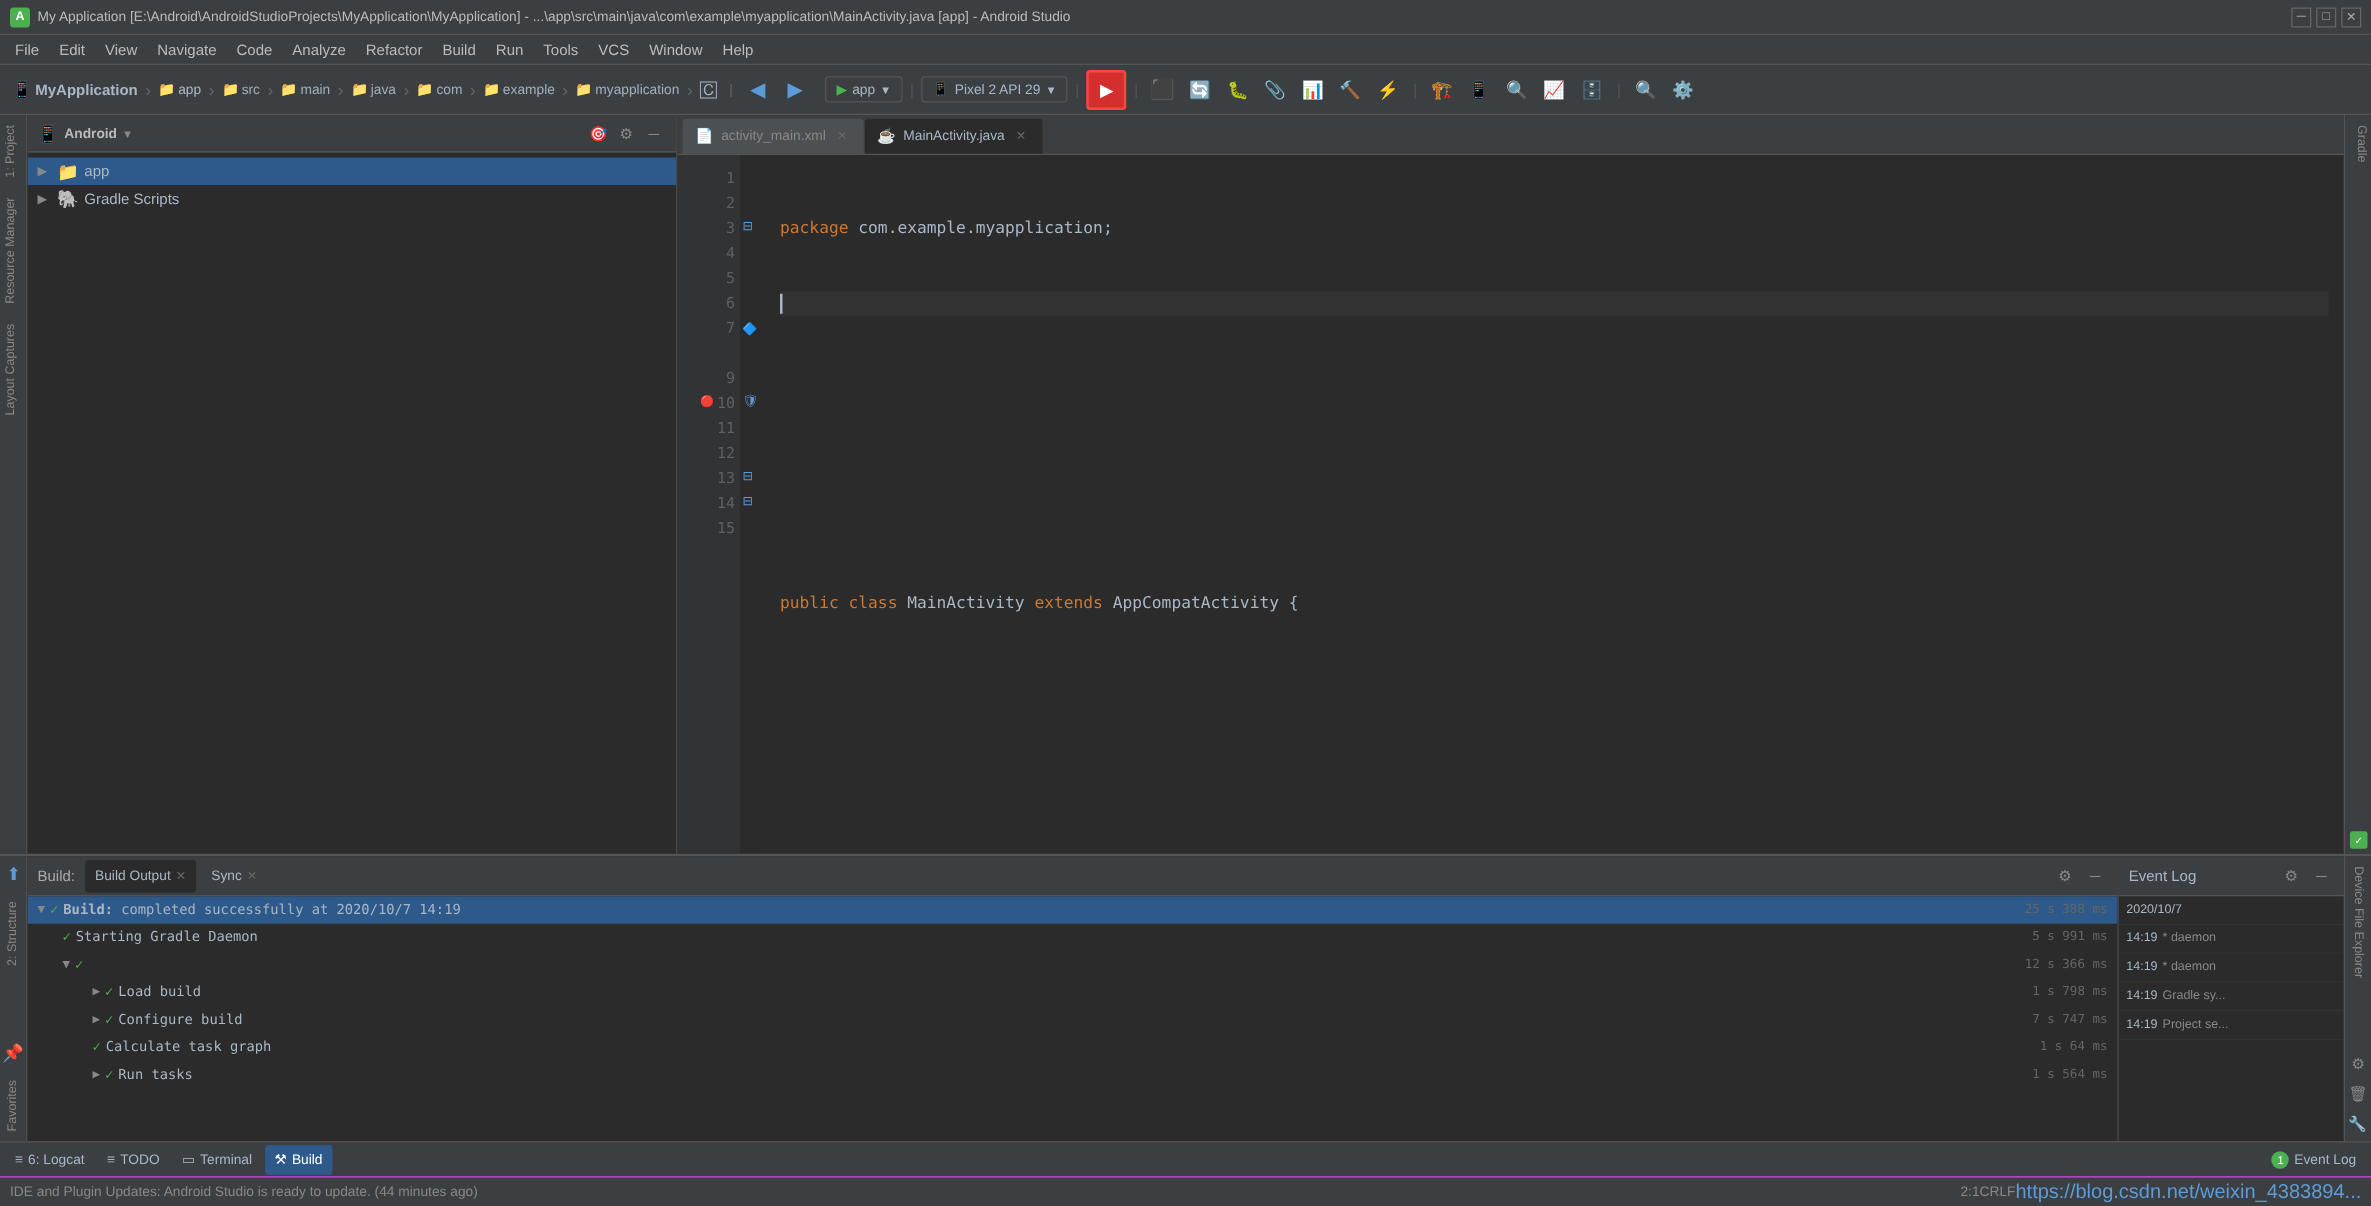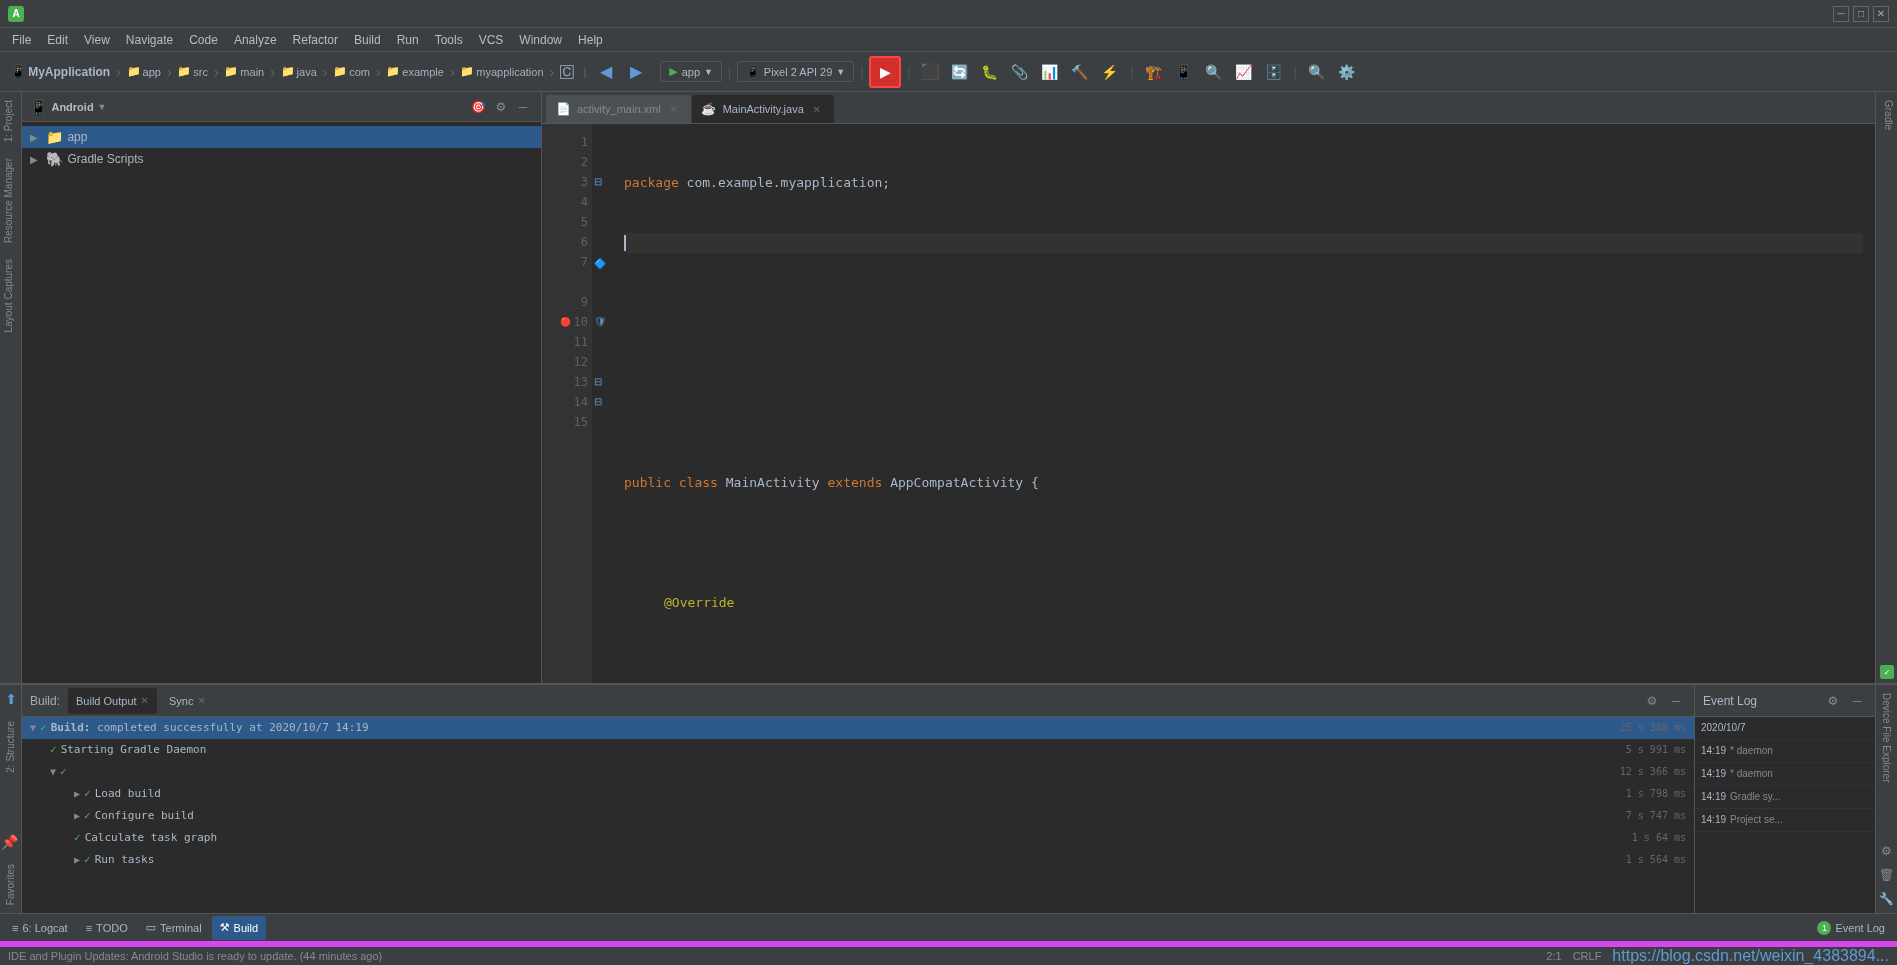--- a/index.html
+++ b/index.html
@@ -400,23 +400,23 @@
       align-items: center;
     }
 
     
     .status-bar {
       background: #3c3f41;
       height: 24px;
       display: flex;
       align-items: center;
       padding: 0 8px;
-      border-top: 6px solid #d946ef;
-      flex-shrink: 0;
-      gap: 11px;
+      border-top: 1px solid #d946ef;
+      flex-shrink: 0;
+      gap: 0;
     }
     .status-item { font-size: 11px; color: #888; display: flex; align-items: center; gap: 4px; }
 
     
     .bottom-toolbar {
       background: #3c3f41;
       height: 28px;
       display: flex;
       align-items: center;
       padding: 0 4px;
@@ -445,20 +445,21 @@
       border-right: 1px solid #555;
       align-items: center;
     }
   </style>
 </head>
 <body>
 
 <div class="title-bar">
   <div class="title-bar-left">
     <div class="title-bar-icon">A</div>
+    <span class="title-bar-title">My Application [E:\Android\AndroidStudioProjects\MyApplication\MyApplication] - ...\app\src\main\java\com\example\myapplication\MainActivity.java [app] - Android Studio</span>
   </div>
   <div class="title-bar-controls">
     <div class="title-btn">─</div>
     <div class="title-btn">□</div>
     <div class="title-btn">✕</div>
   </div>
 </div>
 
 <div class="menu-bar">
   <div class="menu-item">File</div>
@@ -655,23 +656,20 @@
         <div class="code-line"></div>
         <div class="code-line"></div>
         <div class="code-line">
           <span class="kw">public</span><span class="plain"> </span>
           <span class="kw">class</span><span class="plain"> </span>
           <span class="plain">MainActivity</span><span class="plain"> </span>
           <span class="kw">extends</span><span class="plain"> </span>
           <span class="plain">AppCompatActivity</span><span class="plain"> {</span>
         </div>
         <div class="code-line"></div>
-        <div class="code-line">
-          <span style="padding-left:40px;" class="ann">@Override</span>
-        </div>
         
         
         
         
         
         
       </div>
     </div>
   </div>
 

